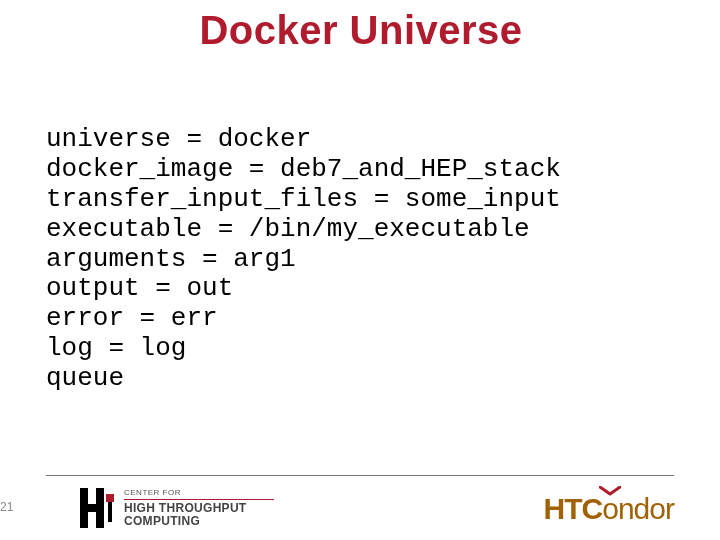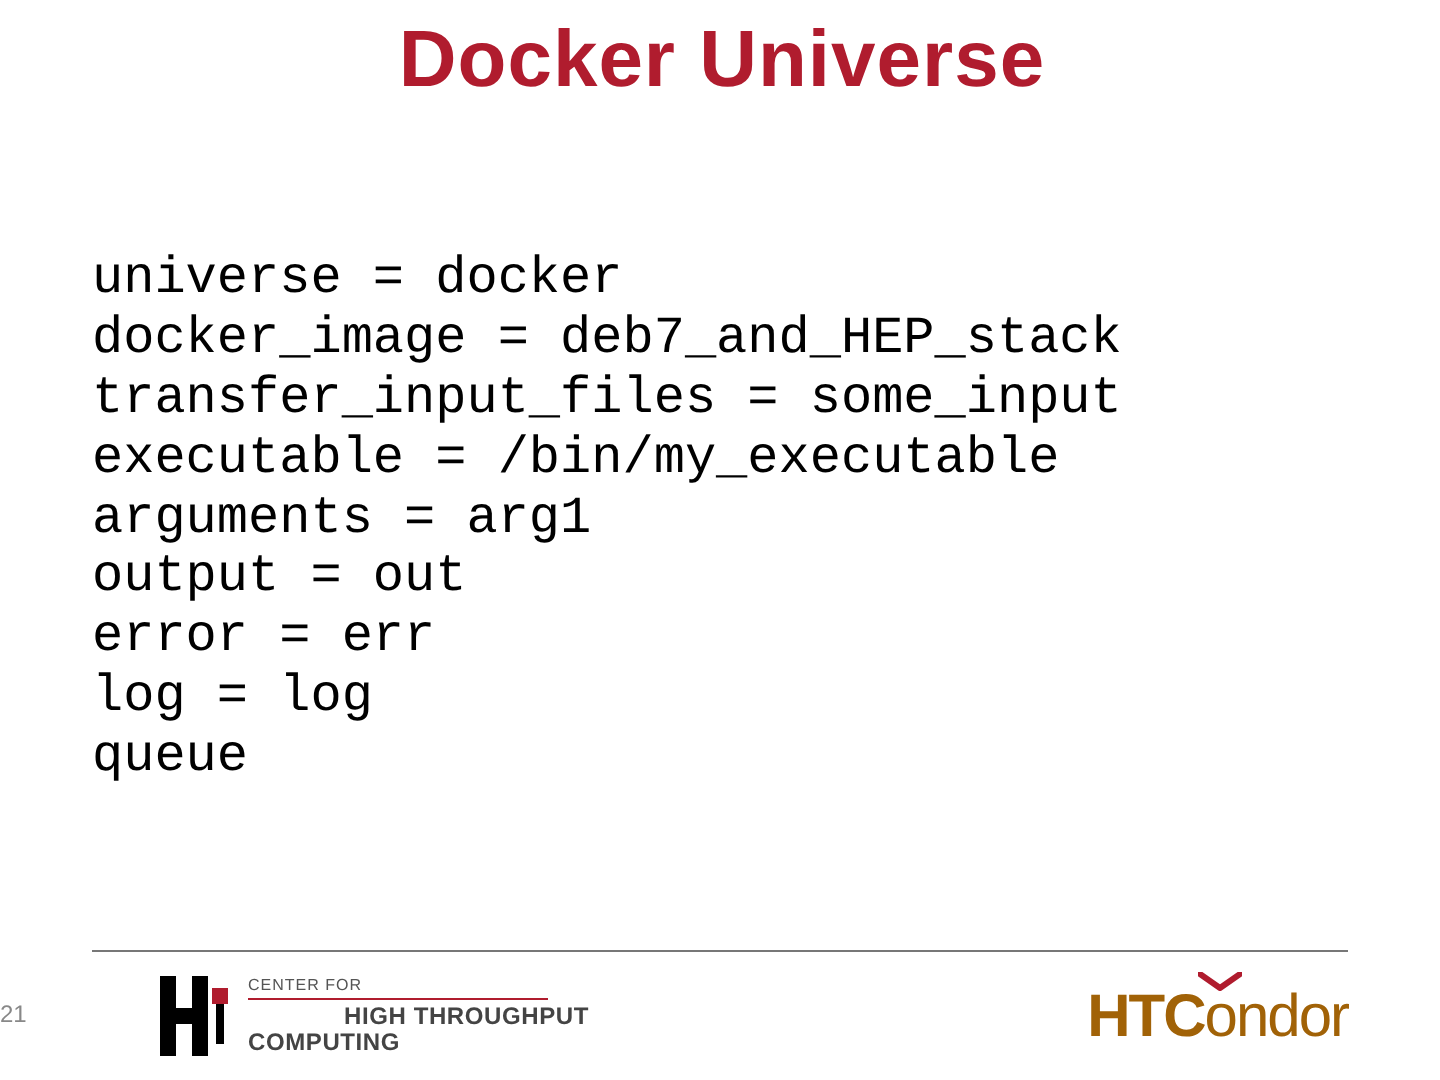--- a/index.html
+++ b/index.html
@@ -96,21 +96,20 @@
     border-bottom:1px solid #b01c2e;
     width:150px;
     margin-top:2px;
     margin-bottom:2px;
   }
   .logo-left .text .line2 {
     font-size: 12px;
     font-weight: 700;
     color: #444;
     letter-spacing: 0.3px;
-    margin-left: 48px;
   }
   .logo-left .text .line3 {
     font-size: 12px;
     font-weight: 700;
     color: #444;
     letter-spacing: 0.3px;
   }
   .logo-right {
     position: absolute;
     right: 46px;

